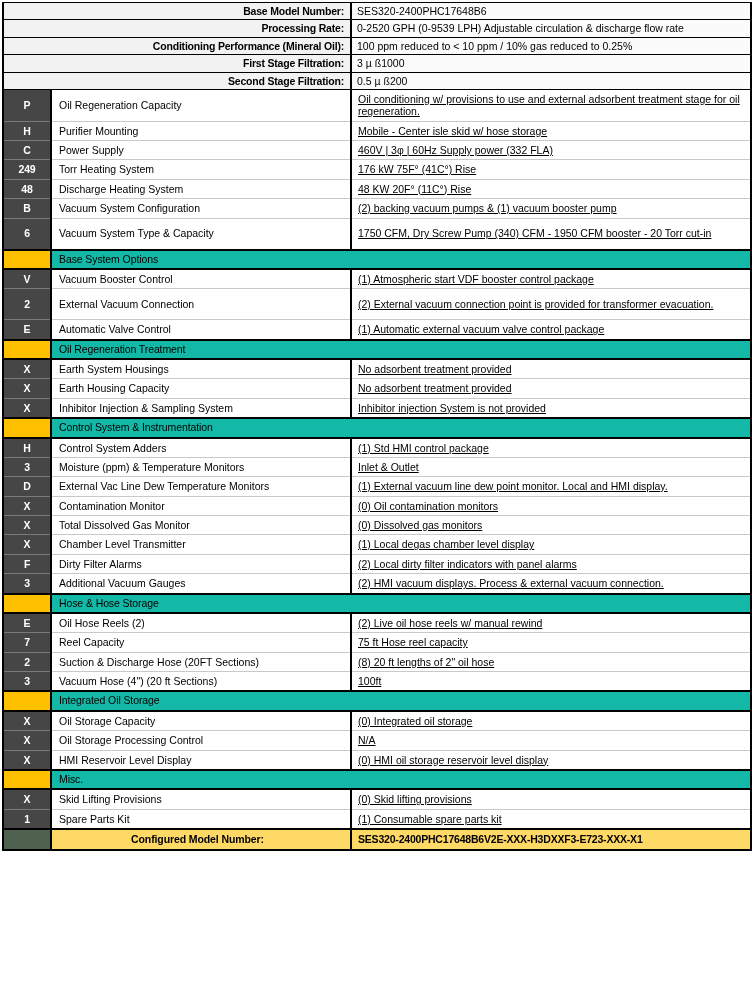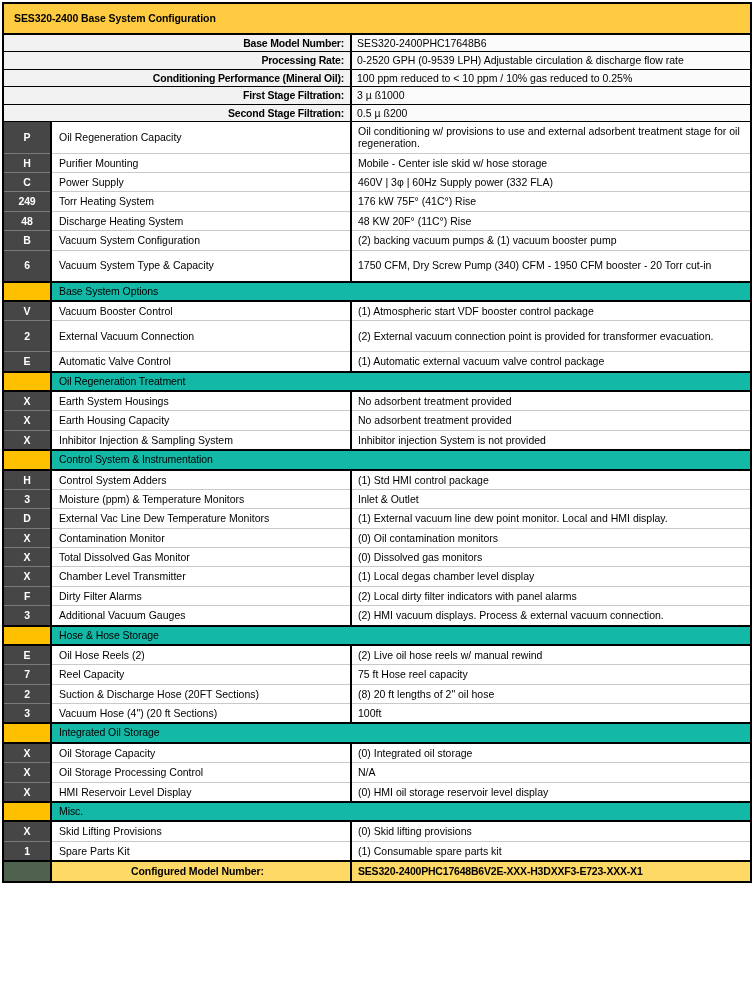--- a/index.html
+++ b/index.html
@@ -102,20 +102,21 @@
     border-right: 2px solid #000 !important;
     margin-left: 48px;
   }
   .row-value {
     background: #ffffff;
     font-size: 10.5px;
     padding: 3px 5px 3px 6px !important;
     border-top: 1px solid #c9c9c9 !important;
     border-bottom: 1px solid #c9c9c9 !important;
     border-right: 2px solid #000 !important;
+    text-decoration: underline;
   }
 
   
   tr.blk-first .row-label,
   tr.blk-first .row-value { border-top: 1px solid #000 !important; }
   tr.blk-last .row-label,
   tr.blk-last .row-value { border-bottom: 1px solid #000 !important; }
 
   
   .sec-code {
@@ -174,23 +175,20 @@
 <body>
 
 <div id="sheet">
   <table class="cfg">
     <colgroup>
       <col class="c-code">
       <col class="c-label">
       <col class="c-value">
     </colgroup>
     <tbody id="tbody">
-        <tr>
-          <td class="title-bar" colspan="3">SES320-2400 Base System Configuration</td>
-        </tr>
         <tr class="spec-row">
           <td class="spec-label" colspan="2">Base Model Number:</td>
           <td class="spec-value"><span>SES320-2400PHC17648B6</span></td>
         </tr>
         <tr class="spec-row">
           <td class="spec-label" colspan="2">Processing Rate:</td>
           <td class="spec-value"><span>0-2520 GPH (0-9539 LPH) Adjustable circulation &amp; discharge flow rate</span></td>
         </tr>
         <tr class="spec-row">
           <td class="spec-label" colspan="2">Conditioning Performance (Mineral Oil):</td>

